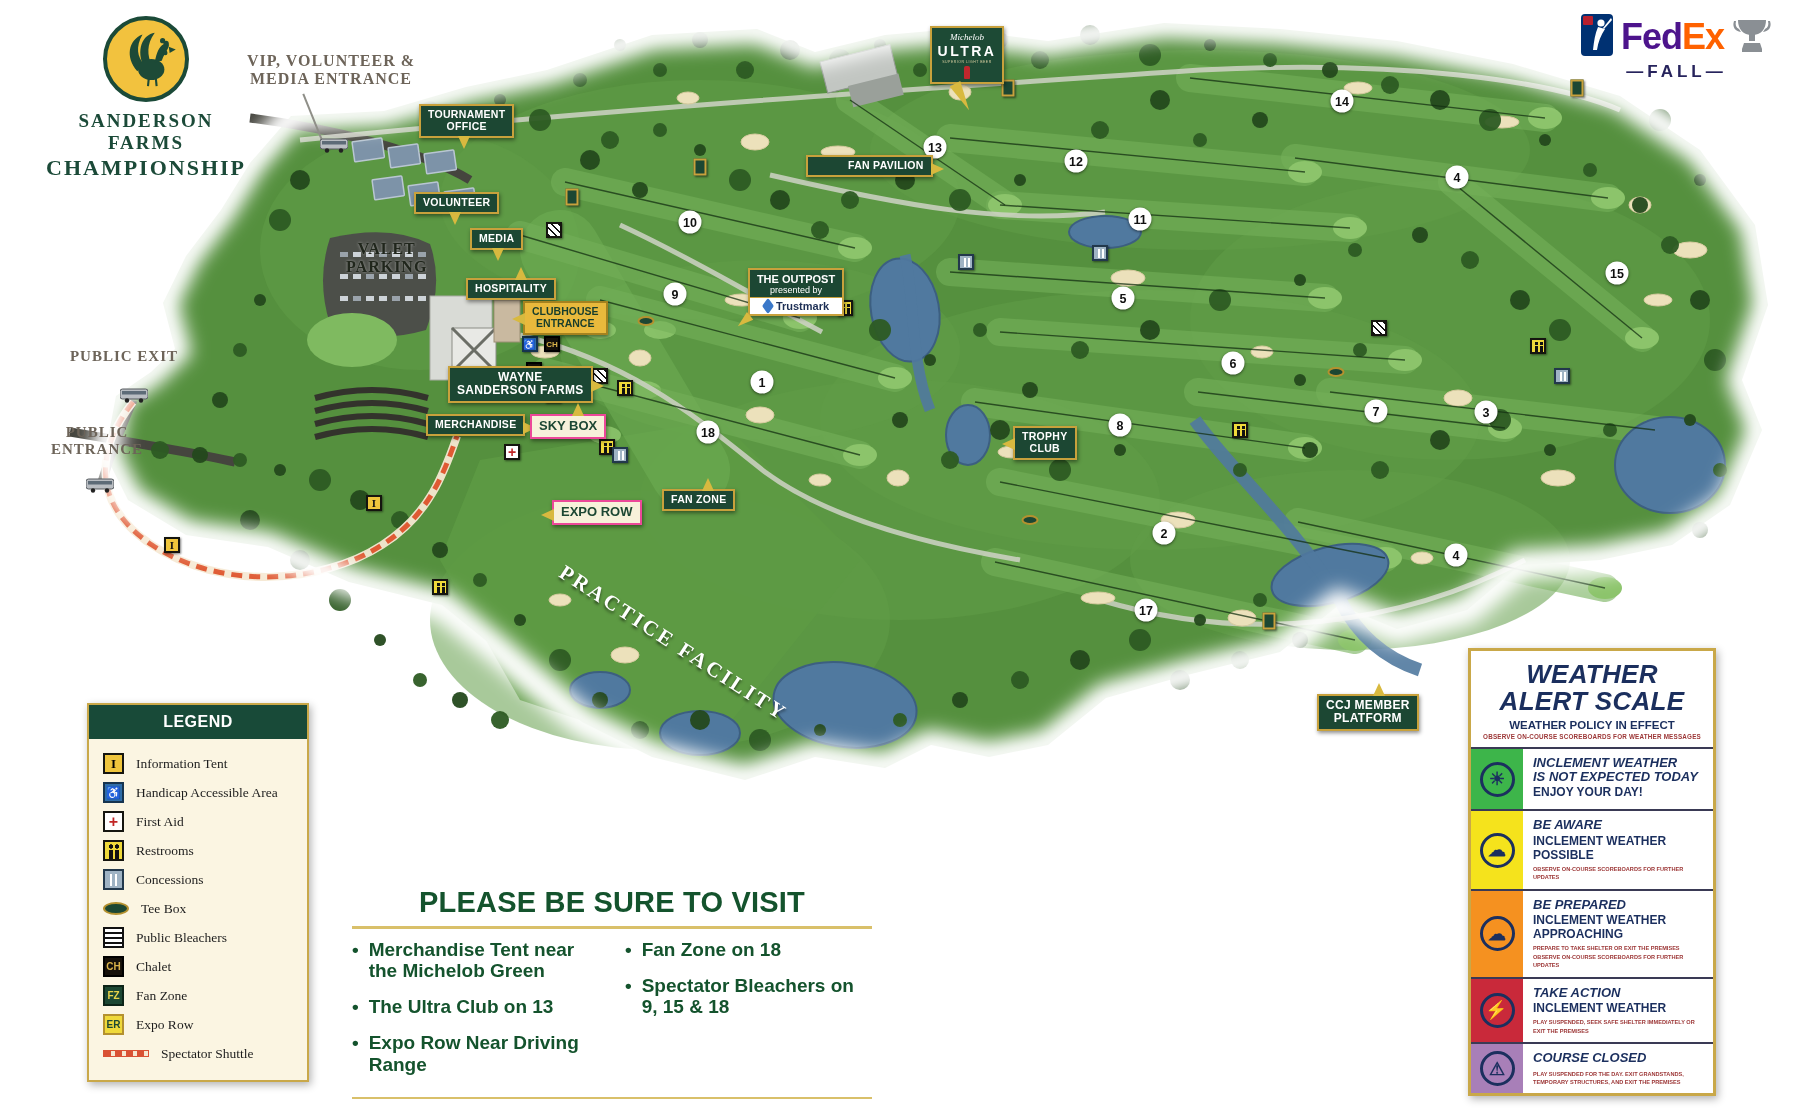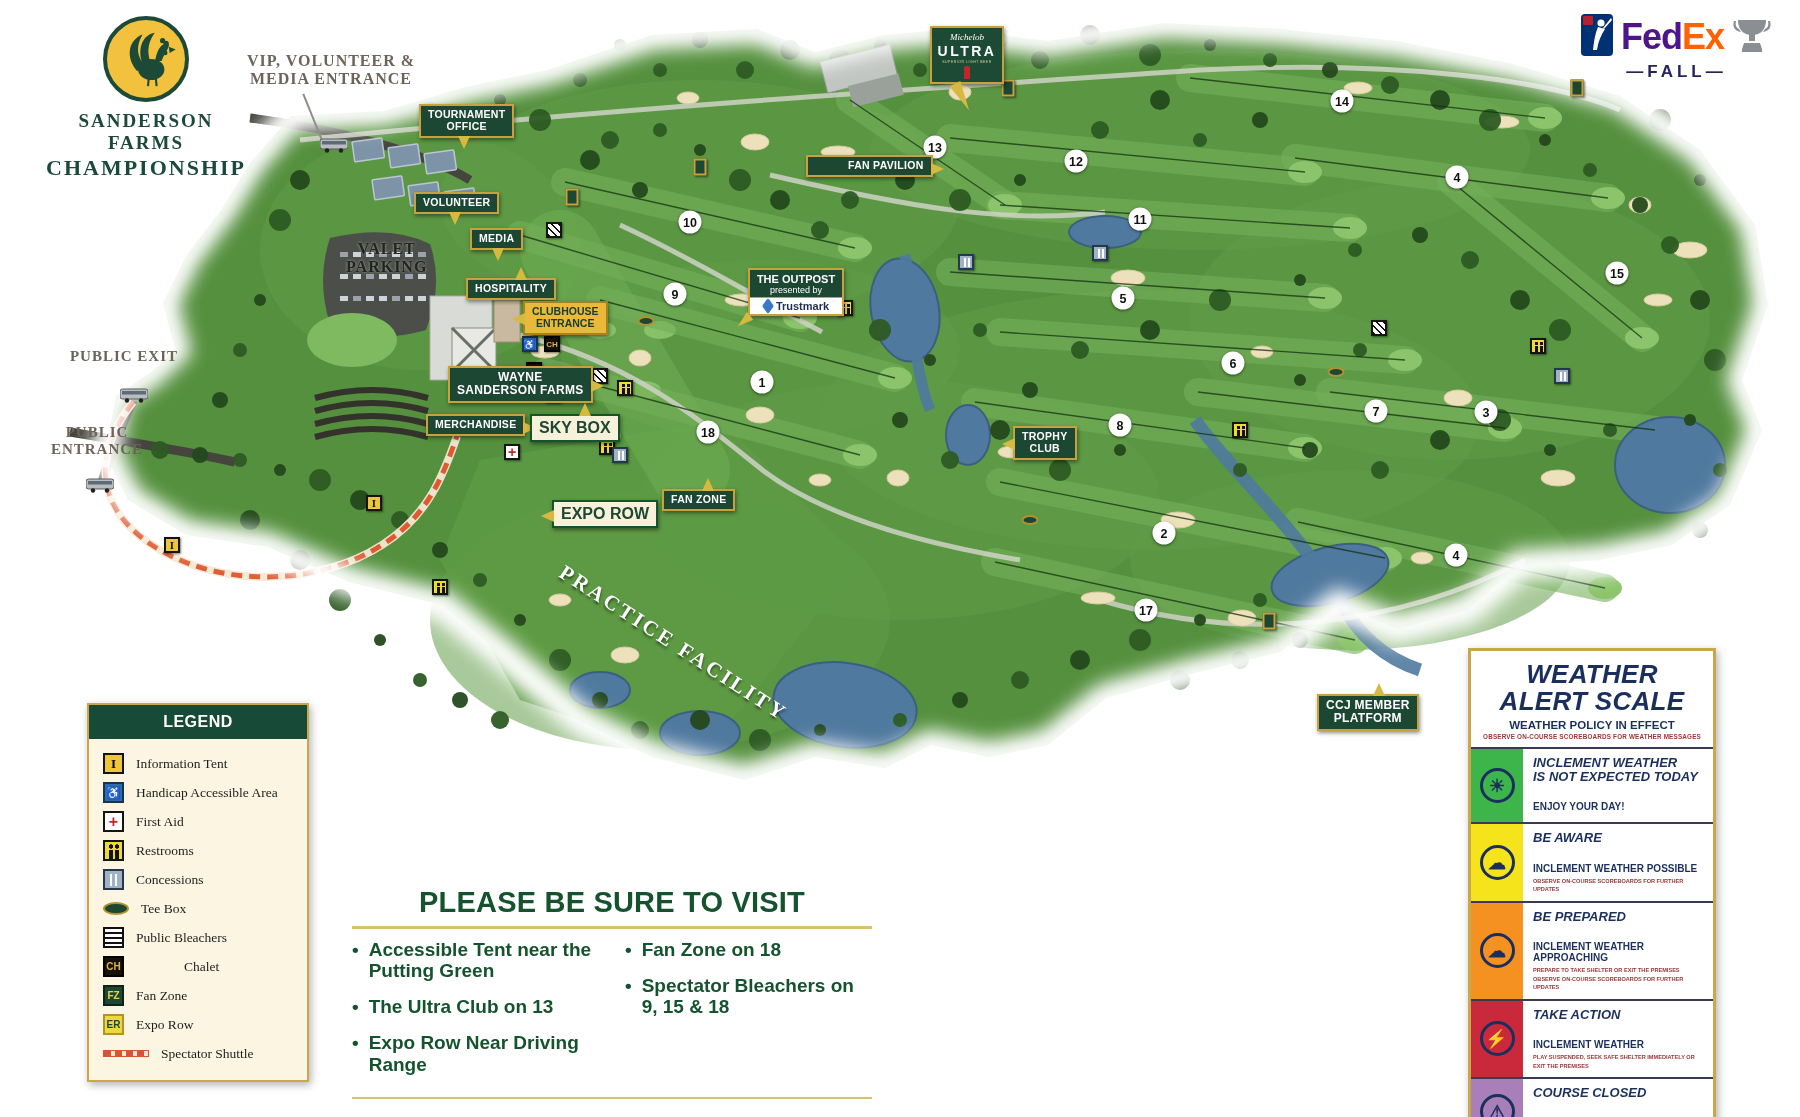--- a/index.html
+++ b/index.html
@@ -31,21 +31,21 @@
               white-space:pre-line;line-height:1.15;text-shadow:0 0 3px rgba(255,255,255,.5);}
   .practice-text{position:absolute;left:568px;top:560px;z-index:5;font-family:"Liberation Serif",serif;
                  font-weight:bold;font-size:21px;letter-spacing:3px;color:#fff;transform:rotate(33deg);
                  transform-origin:left top;text-shadow:1px 2px 3px rgba(0,0,0,.6);}
 
   
   .map-label{position:absolute;z-index:7;text-align:center;white-space:pre-line;line-height:1.12;
              font-weight:bold;padding:3px 7px;box-shadow:1px 2px 4px rgba(0,0,0,.45);}
   .lbl-green{background:#1c4733;color:#fff;border:2px solid #c8a13c;font-size:10.5px;letter-spacing:.3px;}
   .lbl-gold{background:#e9b93c;color:#173d2c;border:2px solid #a5821f;font-size:10.5px;}
-  .lbl-cream{background:#f7f1da;color:#1c4733;border:2px solid #14532d;font-size:16px;}
+  .lbl-cream{background:#f7f1da;color:#1c4733;border:2px solid #ec4899;font-size:13px;}
   .lbl-sm{font-size:12px;}
   .map-label::after{content:"";position:absolute;width:0;height:0;}
   .tail-down::after{left:40%;bottom:-13px;border-left:6px solid transparent;border-right:6px solid transparent;border-top:13px solid #d8b93f;}
   .tail-up::after{left:55%;top:-13px;border-left:6px solid transparent;border-right:6px solid transparent;border-bottom:13px solid #d8b93f;}
   .tail-left::after{left:-13px;top:35%;border-top:6px solid transparent;border-bottom:6px solid transparent;border-right:13px solid #d8b93f;}
   .tail-right::after{right:-13px;top:35%;border-top:6px solid transparent;border-bottom:6px solid transparent;border-left:13px solid #d8b93f;}
 
   
   .outpost{position:absolute;left:748px;top:268px;z-index:7;width:96px;box-shadow:1px 2px 4px rgba(0,0,0,.45);}
   .outpost-top{background:#1c4733;border:2px solid #c8a13c;border-bottom:none;color:#fff;text-align:center;padding:3px 2px 2px;}
@@ -133,21 +133,21 @@
   .w-head{text-align:center;padding:10px 4px 7px;}
   .w-title{color:#1b2f5e;font-weight:900;font-style:italic;font-size:26px;line-height:1.02;letter-spacing:.3px;white-space:pre-line;}
   .w-sub{color:#1b2f5e;font-weight:900;font-size:11.5px;margin-top:5px;}
   .w-note{color:#9c3636;font-weight:bold;font-size:6.3px;margin-top:2px;letter-spacing:.2px;}
   .w-row{display:flex;border-top:2px solid #3a3a55;}
   .w-ic{flex:none;width:52px;display:flex;align-items:center;justify-content:center;background:var(--lvl,#ccc);}
   .w-circle{width:35px;height:35px;border:3px solid #1b2f5e;border-radius:50%;display:flex;align-items:center;
             justify-content:center;color:#1b2f5e;font-size:18px;font-weight:bold;box-sizing:border-box;}
   .w-body{flex:1;padding:7px 8px 7px 10px;display:flex;flex-direction:column;justify-content:center;}
   .w-heading{color:#1b2f5e;font-weight:900;font-style:italic;font-size:13px;line-height:1.05;white-space:pre-line;}
-  .w-subheading{color:#1b2f5e;font-weight:900;font-size:10px;margin-top:18px;}
+  .w-subheading{color:#1b2f5e;font-weight:900;font-size:12px;margin-top:2px;}
   .w-fine{color:#9c3636;font-weight:bold;font-size:5.6px;margin-top:3px;line-height:1.5;white-space:pre-line;}
 
   .vip-line{position:absolute;z-index:4;width:2px;height:52px;background:#8f8f88;left:312px;top:92px;transform:rotate(-22deg);}
 </style>
 </head>
 <body>
 
 <div id="stage">
 
   <svg id="courseSvg" width="1800" height="1117" viewBox="0 0 1800 1117">
@@ -806,21 +806,21 @@
           <span class="lg-ic lg-bleachers">
             <b style="white-space: pre-line;"></b>
           </span>
           <span class="lbl" style="white-space: pre-line;">Public Bleachers</span>
         </div>
 
         <div class="legend-row">
           <span class="lg-ic lg-chalet">
             <b style="white-space: pre-line;">CH</b>
           </span>
-          <span class="lbl" style="white-space: pre-line; margin-left: 48px;">Chalet</span>
+          <span class="lbl" style="white-space: pre-line;">Chalet</span>
         </div>
 
         <div class="legend-row">
           <span class="lg-ic lg-fanzone">
             <b style="white-space: pre-line;">FZ</b>
           </span>
           <span class="lbl" style="white-space: pre-line;">Fan Zone</span>
         </div>
 
         <div class="legend-row">
@@ -840,21 +840,21 @@
   </div>
 
   <div class="visit">
     <div class="visit-title">PLEASE BE SURE TO VISIT</div>
     <div class="visit-rule"></div>
     <div class="visit-cols">
       <div class="visit-col">
 
           <div class="visit-item">
             <span class="dot">•</span>
-            <span style="white-space: pre-line;">Accessible Tent near the Putting Green</span>
+            <span style="white-space: pre-line;">Merchandise Tent near the Michelob Green</span>
           </div>
 
           <div class="visit-item">
             <span class="dot">•</span>
             <span style="white-space: pre-line;">The Ultra Club on 13</span>
           </div>
 
           <div class="visit-item">
             <span class="dot">•</span>
             <span style="white-space: pre-line;">Expo Row Near Driving Range</span>

